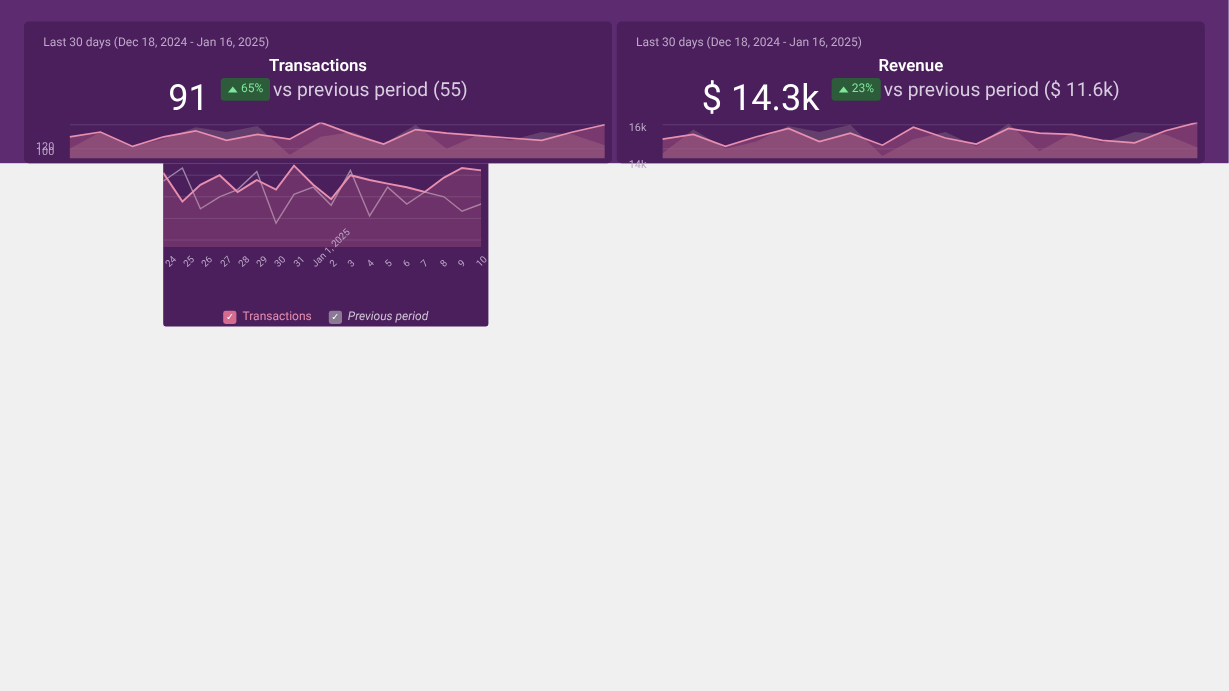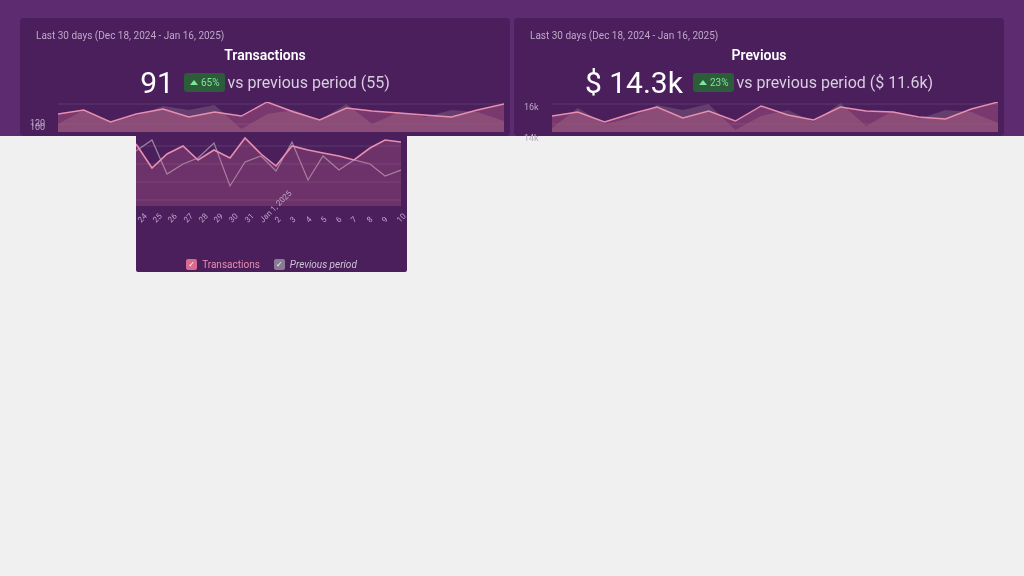--- a/index.html
+++ b/index.html
@@ -35,21 +35,21 @@
   }
   .card-title {
     color: #ffffff;
     font-size: 14px;
     font-weight: 600;
     text-align: center;
     margin-bottom: 2px;
   }
   .metric-row {
     display: flex;
-    align-items: center;
+    align-items: flex-start;
     justify-content: center;
     gap: 10px;
   }
   .metric-value {
     color: #ffffff;
     font-size: 30px;
     font-weight: 400;
   }
   .metric-right {
     display: flex;
@@ -197,21 +197,21 @@
           <path d="M0,12 L26,8 L53,20 L79,12 L106,7 L132,15 L158,10 L185,14 L211,0 L238,10 L264,18 L291,6 L317,9 L344,11 L370,13 L397,15 L423,8 L450,2 L450,30 L0,30 Z" fill="#d56b8f" opacity="0.35"></path>
           <path d="M0,12 L26,8 L53,20 L79,12 L106,7 L132,15 L158,10 L185,14 L211,0 L238,10 L264,18 L291,6 L317,9 L344,11 L370,13 L397,15 L423,8 L450,2" fill="none" stroke="#e88fb0" stroke-width="1.4"></path>
         </svg>
       </div>
     </div>
   </div>
 
   <div class="card">
     <div class="card-inner">
       <div class="date-range">Last 30 days (Dec 18, 2024 - Jan 16, 2025)</div>
-      <div class="card-title">Previous</div>
+      <div class="card-title">Revenue</div>
       <div class="metric-row">
         <div class="metric-value">$ 14.3k</div>
         <div class="metric-right">
           <div class="badge">
             <span class="tri"></span>
             <span>23%</span>
           </div>
           <div class="vs-prev">vs previous period ($ 11.6k)</div>
         </div>
       </div>

